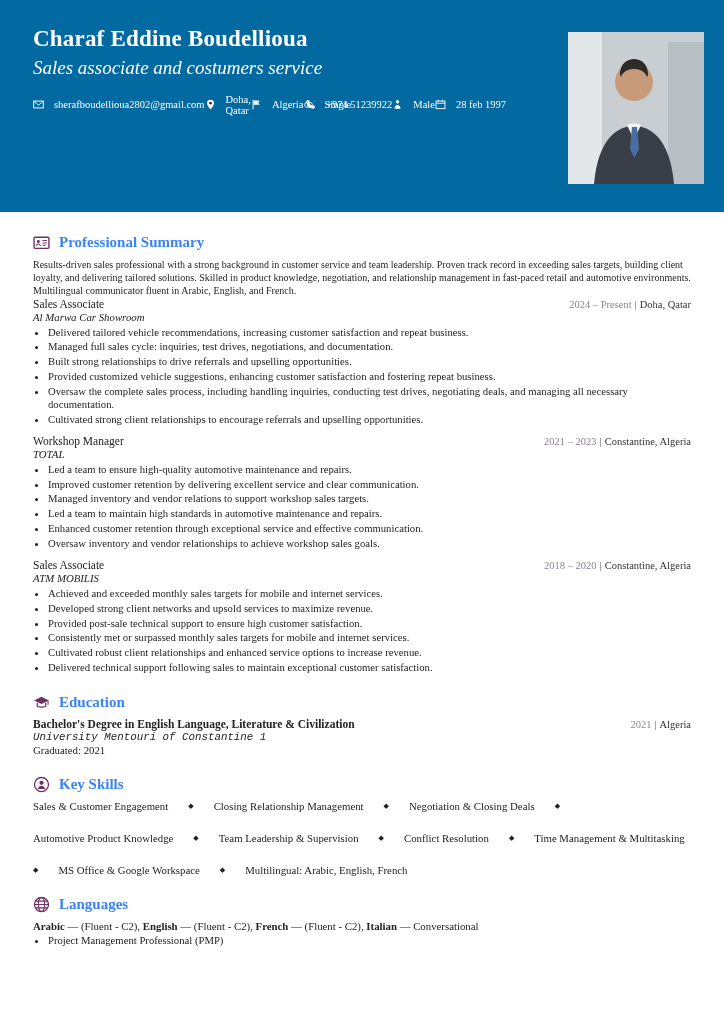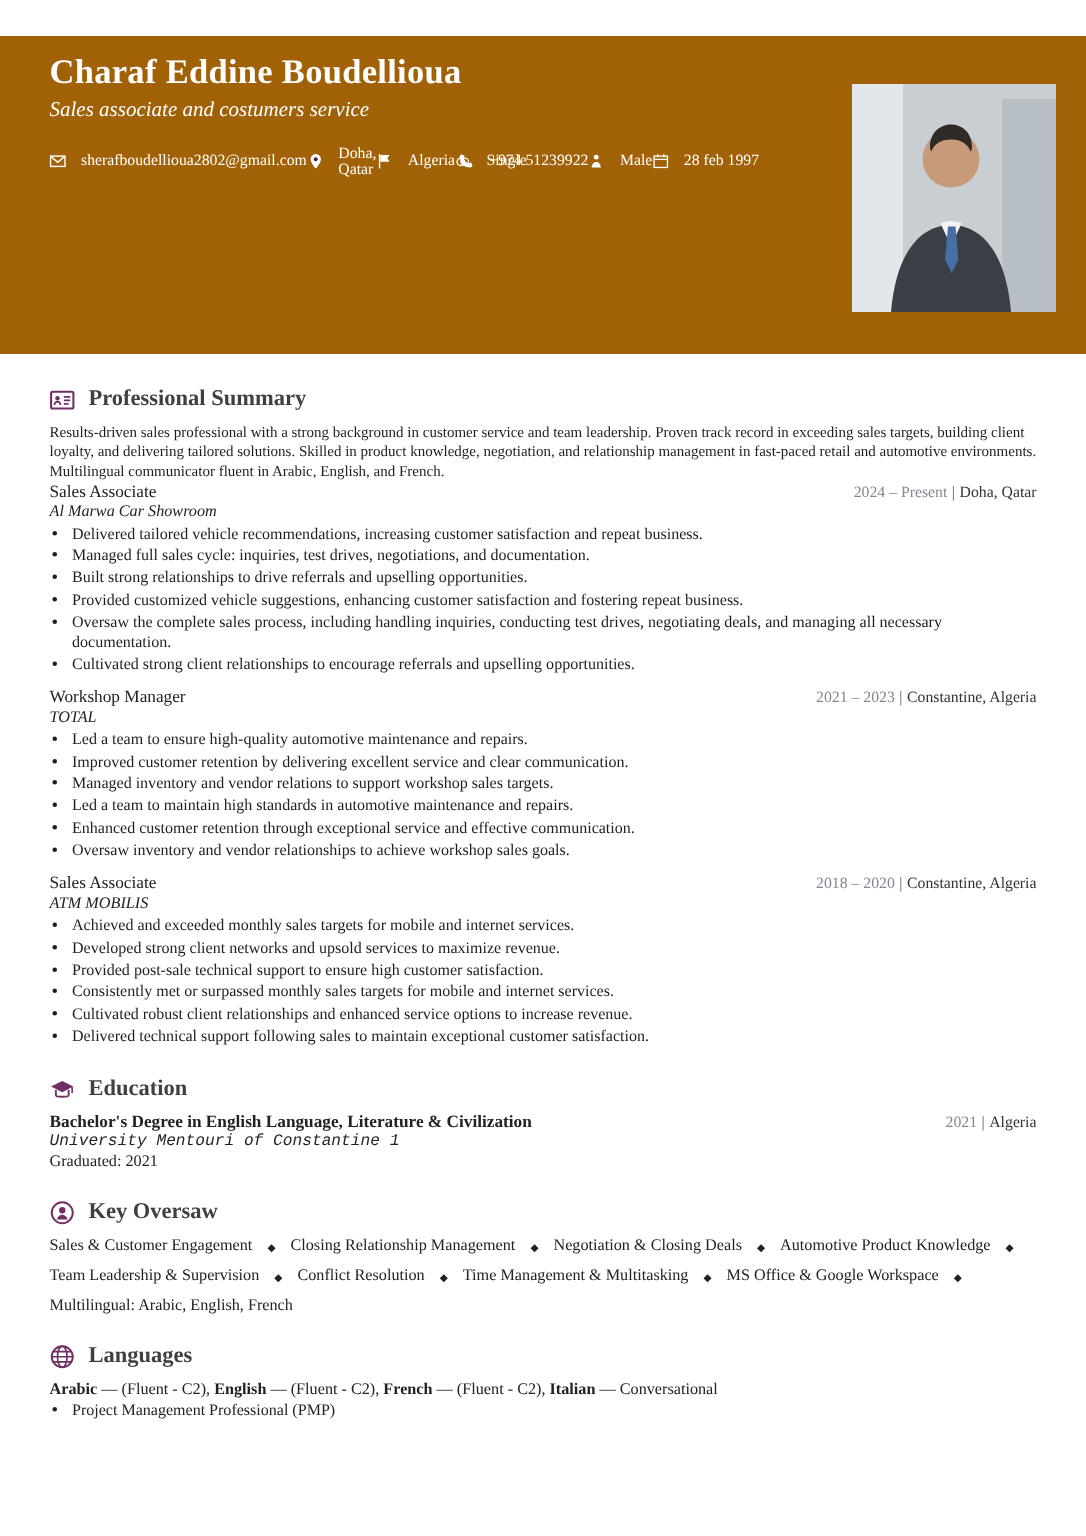--- a/index.html
+++ b/index.html
@@ -5,65 +5,64 @@
   * { box-sizing: border-box; }
   body { margin: 0; background: #888; display: flex; justify-content: center; }
   .page {
     width: 724px; height: 1024px; background: #fff; position: relative;
     font-family: "Liberation Serif", "DejaVu Serif", serif; color: #222;
     overflow: hidden;
   }
 
   
   .header {
-    background: #a16207; color: #fff; height: 212px; padding: 11px 33px 0;
+    background: #0369a1; color: #fff; height: 212px; padding: 26px 33px 0;
     position: relative;
-    margin-top: 24px;
   }
   .name { font-size: 23px; font-weight: bold; margin: 0; letter-spacing: .2px; }
-  .role { font-size: 14px; font-style: italic; margin: 5px 0 0; font-weight: normal; }
+  .role { font-size: 19px; font-style: italic; margin: 5px 0 0; font-weight: normal; }
   .contact { display: flex; margin-top: 15px; }
   .contact-col { display: flex; flex-direction: row; }
   .contact-col.left { width: 272px; }
   .c-row { display: flex; align-items: center; gap: 10px; height: 21px; font-size: 10.5px; }
   .c-ic { width: 11px; height: 11px; display: inline-flex; flex: 0 0 11px; }
   .c-ic svg { width: 11px; height: 11px; }
 
   .photo {
     position: absolute; top: 32px; right: 20px; width: 136px; height: 152px;
     overflow: hidden; background: #cfd4d8;
   }
 
   
   .content { padding: 0 33px; }
   .sec-head { display: flex; align-items: center; gap: 9px; margin: 20px 0 7px; }
   .sec-head.first { margin-top: 22px; }
   .sec-ic { width: 17px; height: 17px; display: inline-flex; }
   .sec-ic svg { width: 17px; height: 17px; }
-  .sec-title { font-size: 15px; font-weight: bold; color: #404040; margin: 0; }
+  .sec-title { font-size: 15px; font-weight: bold; color: #3b82f6; margin: 0; }
 
   .summary-text { font-size: 10px; line-height: 1.32; margin: 0; color: #1e1e1e; }
 
   .job { margin-bottom: 9px; }
   .job-top { display: flex; justify-content: space-between; align-items: baseline; }
   .job-title { font-size: 11.5px; font-weight: normal; margin: 0; }
   .job-meta { font-size: 10.5px; white-space: nowrap; }
   .job-dates { color: #8d8292; }
   .meta-sep { color: #555; margin: 0 3px; }
   .job-loc { color: #333; }
   .company { font-size: 10.8px; font-style: italic; margin-top: 1px; }
   ul.bullets { margin: 3px 0 0; padding-left: 15px; list-style: disc; }
   ul.bullets li { font-size: 10.7px; line-height: 1.24; margin: 1.5px 0; color: #1e1e1e; }
 
   .edu-top { display: flex; justify-content: space-between; align-items: flex-end; }
   .edu-degree { font-size: 11.5px; font-weight: bold; margin: 0; }
   .edu-school { font-size: 10.8px; font-style: italic; margin-top: 1px; font-family: Liberation Mono, monospace; }
   .edu-grad { font-size: 10.8px; margin-top: 1px; }
 
-  .skills-line { display: flex; flex-wrap: wrap; align-items: flex-end; column-gap: 10px; row-gap: 8px; font-size: 10.8px; }
+  .skills-line { display: flex; flex-wrap: wrap; align-items: center; column-gap: 10px; row-gap: 8px; font-size: 10.8px; gap: 20px; }
   .skill { white-space: nowrap; }
   .diamond { font-size: 7px; color: #222; line-height: 1; }
 
   .lang-line { font-size: 10.8px; }
   .lang-item b { font-weight: bold; }
 
   ul.cert-list { margin: 2px 0 0; padding-left: 15px; list-style: disc; }
   ul.cert-list li { font-size: 10.7px; line-height: 1.3; max-width: 185px; }
 </style>
 </head>
@@ -258,21 +257,21 @@
 
     <section>
       <div class="sec-head">
         <span class="sec-ic">
           <svg viewBox="0 0 16 16">
               <circle cx="8" cy="8" r="6.6" fill="none" stroke="#6e2f63" stroke-width="1.2"></circle>
               <circle cx="8" cy="6.4" r="2" fill="#6e2f63"></circle>
               <path d="M4.6 12.3c.5-2.1 2-3.1 3.4-3.1s2.9 1 3.4 3.1" fill="#6e2f63"></path>
             </svg>
         </span>
-        <h2 class="sec-title">Key Oversaw</h2>
+        <h2 class="sec-title">Key Skills</h2>
       </div>
       <div class="skills-line">
         <span class="skill">Sales &amp; Customer Engagement</span>
           <span class="diamond">◆</span>
         <span class="skill">Closing Relationship Management</span>
           <span class="diamond">◆</span>
         <span class="skill">Negotiation &amp; Closing Deals</span>
           <span class="diamond">◆</span>
         <span class="skill">Automotive Product Knowledge</span>
           <span class="diamond">◆</span>

